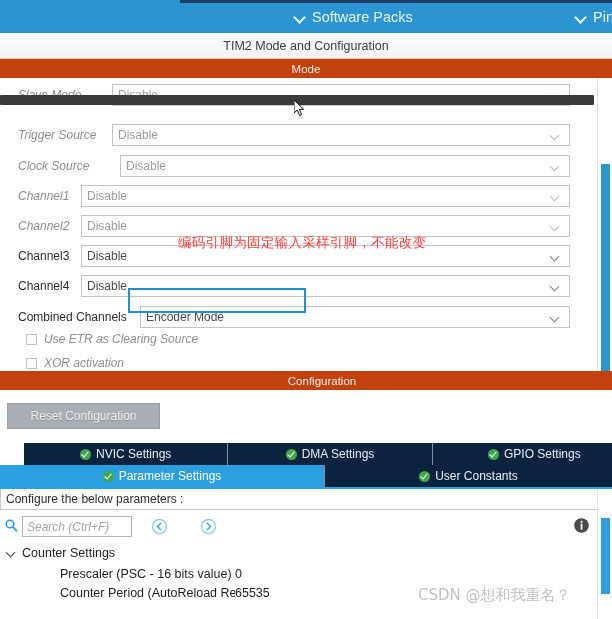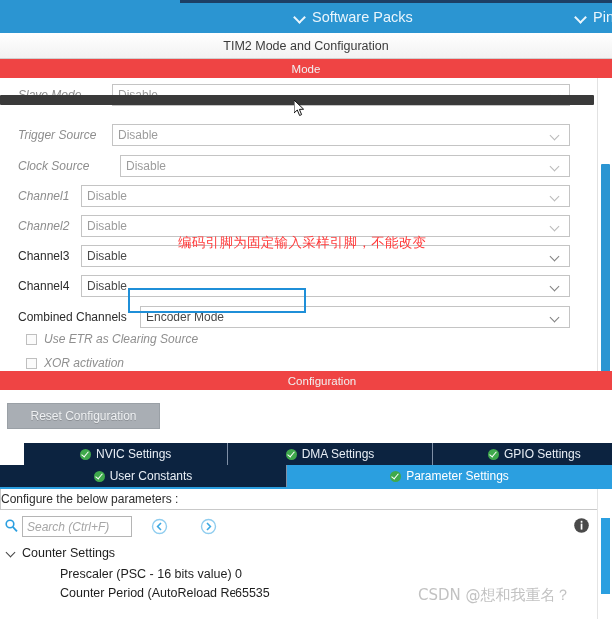--- a/index.html
+++ b/index.html
@@ -70,21 +70,21 @@
     justify-content: center;
     font-size: 12.5px;
     color: #3b3b3b;
   }
 
   
   .bar-dark {
     position: absolute;
     left: 0;
     width: 612px; height: 19px;
-    background: #ef4444;
+    background: #c2410c;
     color: #f0f0f0;
     display: flex;
     align-items: center;
     justify-content: center;
     font-size: 11.5px;
   }
   #mode-bar { top: 59px; }
   #config-bar { top: 371px; padding-left: 16px; }
 
   
@@ -302,20 +302,21 @@
   }
   .configure-note {
     position: absolute;
     left: 0; top: 0;
     width: 600px; height: 21px;
     border: 1px solid #c9c9c9;
     border-top: none;
     box-sizing: border-box;
     display: flex;
     align-items: center;
+    padding-left: 5px;
     font-size: 12px;
     color: #2c2c2c;
   }
   .search-row {
     position: absolute;
     left: 0; top: 24px;
     width: 612px; height: 28px;
   }
   .search-icon {
     position: absolute;
@@ -544,27 +545,27 @@
       <span class="chk"></span>
       <span>DMA Settings</span>
     </div>
     <div class="tab">
       <span class="chk"></span>
       <span>GPIO Settings</span>
     </div>
   </div>
 
   <div class="tab-row" id="tab-row-2">
+    <div class="tab active" style="flex:0 0 325px;">
+      <span class="chk"></span>
+      <span>Parameter Settings</span>
+    </div>
     <div class="tab">
       <span class="chk"></span>
       <span>User Constants</span>
-    </div>
-    <div class="tab active" style="flex:0 0 325px;">
-      <span class="chk"></span>
-      <span>Parameter Settings</span>
     </div>
   </div>
 
   <div class="params-panel">
 
     <div class="configure-note">Configure the below parameters :</div>
 
     <div class="search-row">
       <svg class="search-icon" viewBox="0 0 13 13">
         <circle cx="5" cy="5" r="3.8" fill="none" stroke="#2b9fe0" stroke-width="1.6"></circle>

